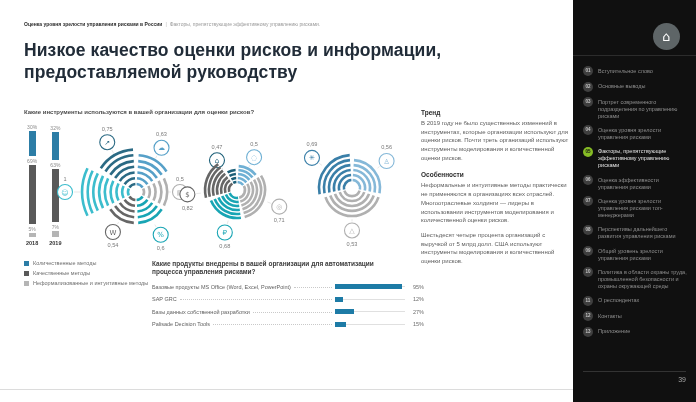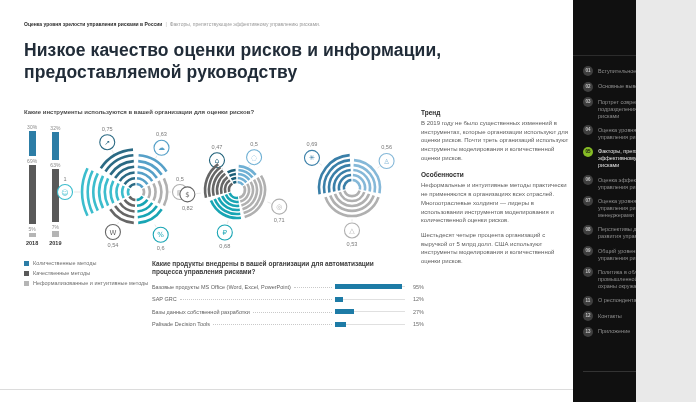--- a/index.html
+++ b/index.html
@@ -1,16 +1,16 @@
 <!DOCTYPE html>
 <html><head>
 <meta charset="utf-8">
 <style>
   html,body{margin:0;padding:0;background:#e9e9e9;font-family:"Liberation Sans",sans-serif;}
-  .slide{position:relative;width:636px;height:402px;background:#ffffff;overflow:hidden;}
+  .slide{position:relative;width:696px;height:402px;background:#ffffff;overflow:hidden;}
   
   .breadcrumb{position:absolute;left:24px;top:21px;font-size:5px;color:#999;white-space:nowrap;}
   .breadcrumb b{color:#2b2b2b;font-weight:700;}
   .breadcrumb .sep{margin:0 3px;color:#bbb;}
   
   .title{position:absolute;left:24px;top:40px;width:460px;font-size:17.5px;font-weight:700;color:#212c38;line-height:1.25;letter-spacing:.1px;}
   
   .question{position:absolute;left:24px;top:109px;width:250px;font-size:6px;font-weight:700;color:#4a4a4a;}
   
   .bars{position:absolute;left:26px;top:122px;display:flex;gap:11px;align-items:flex-end;height:124px;}

